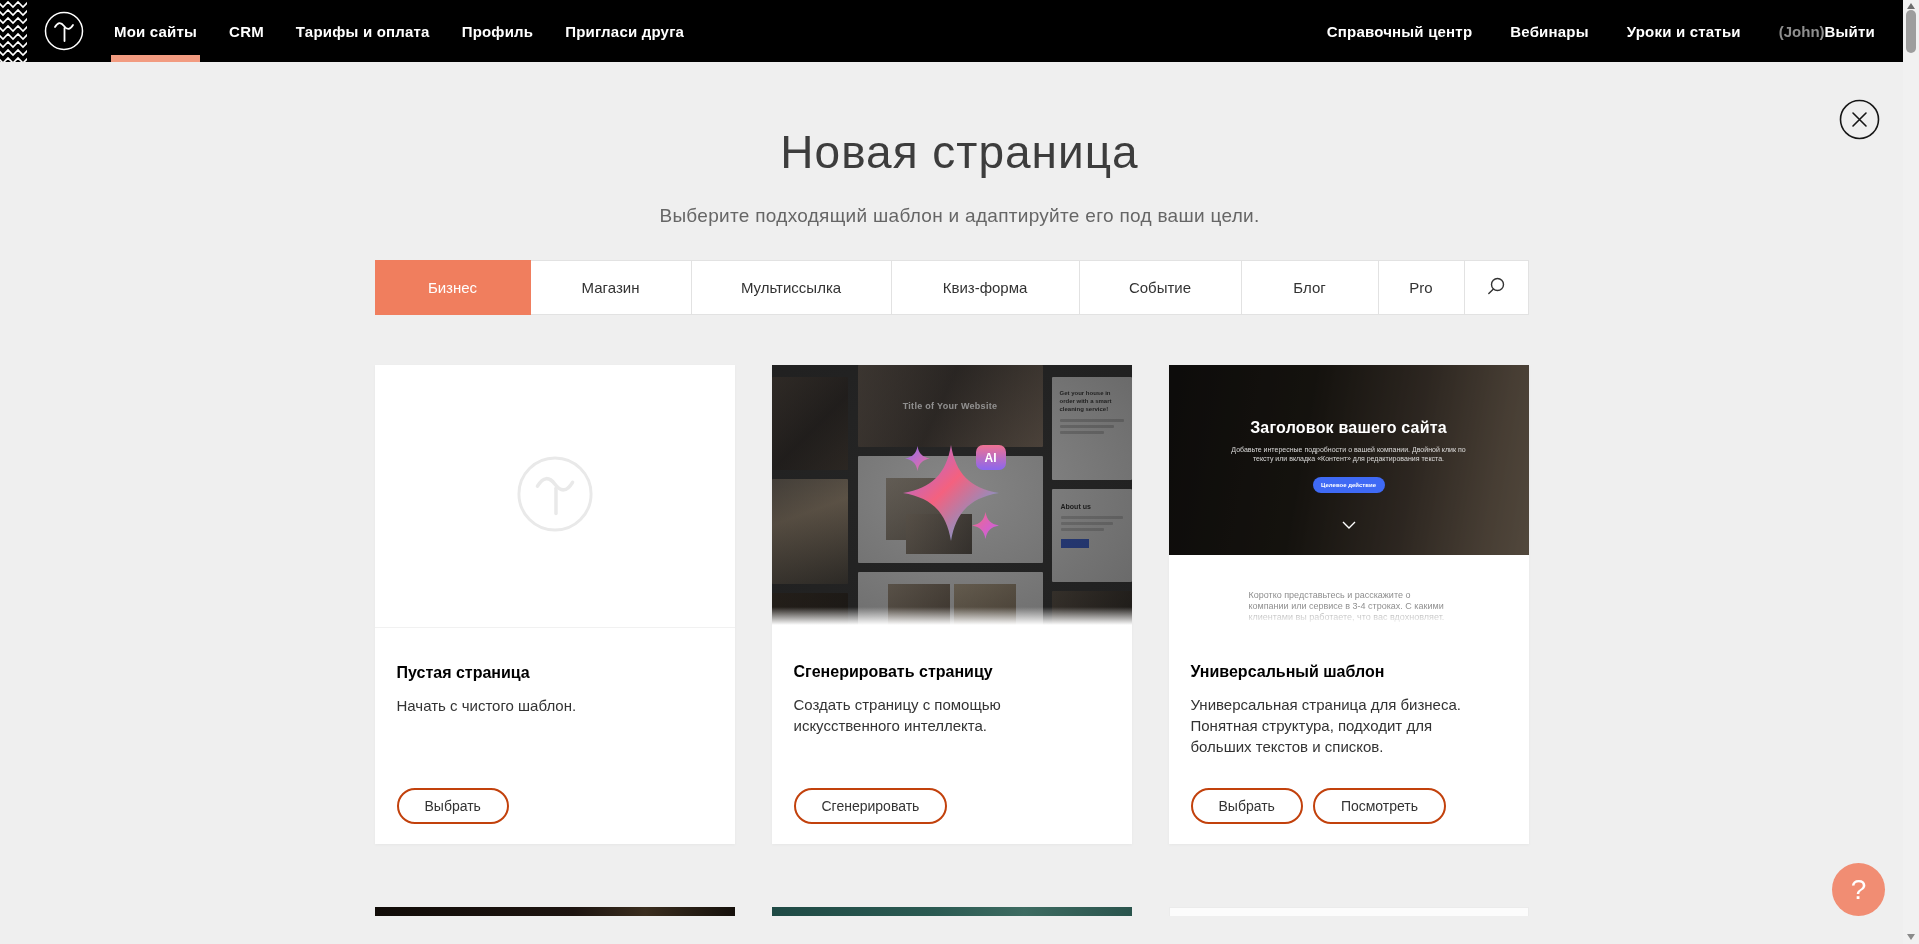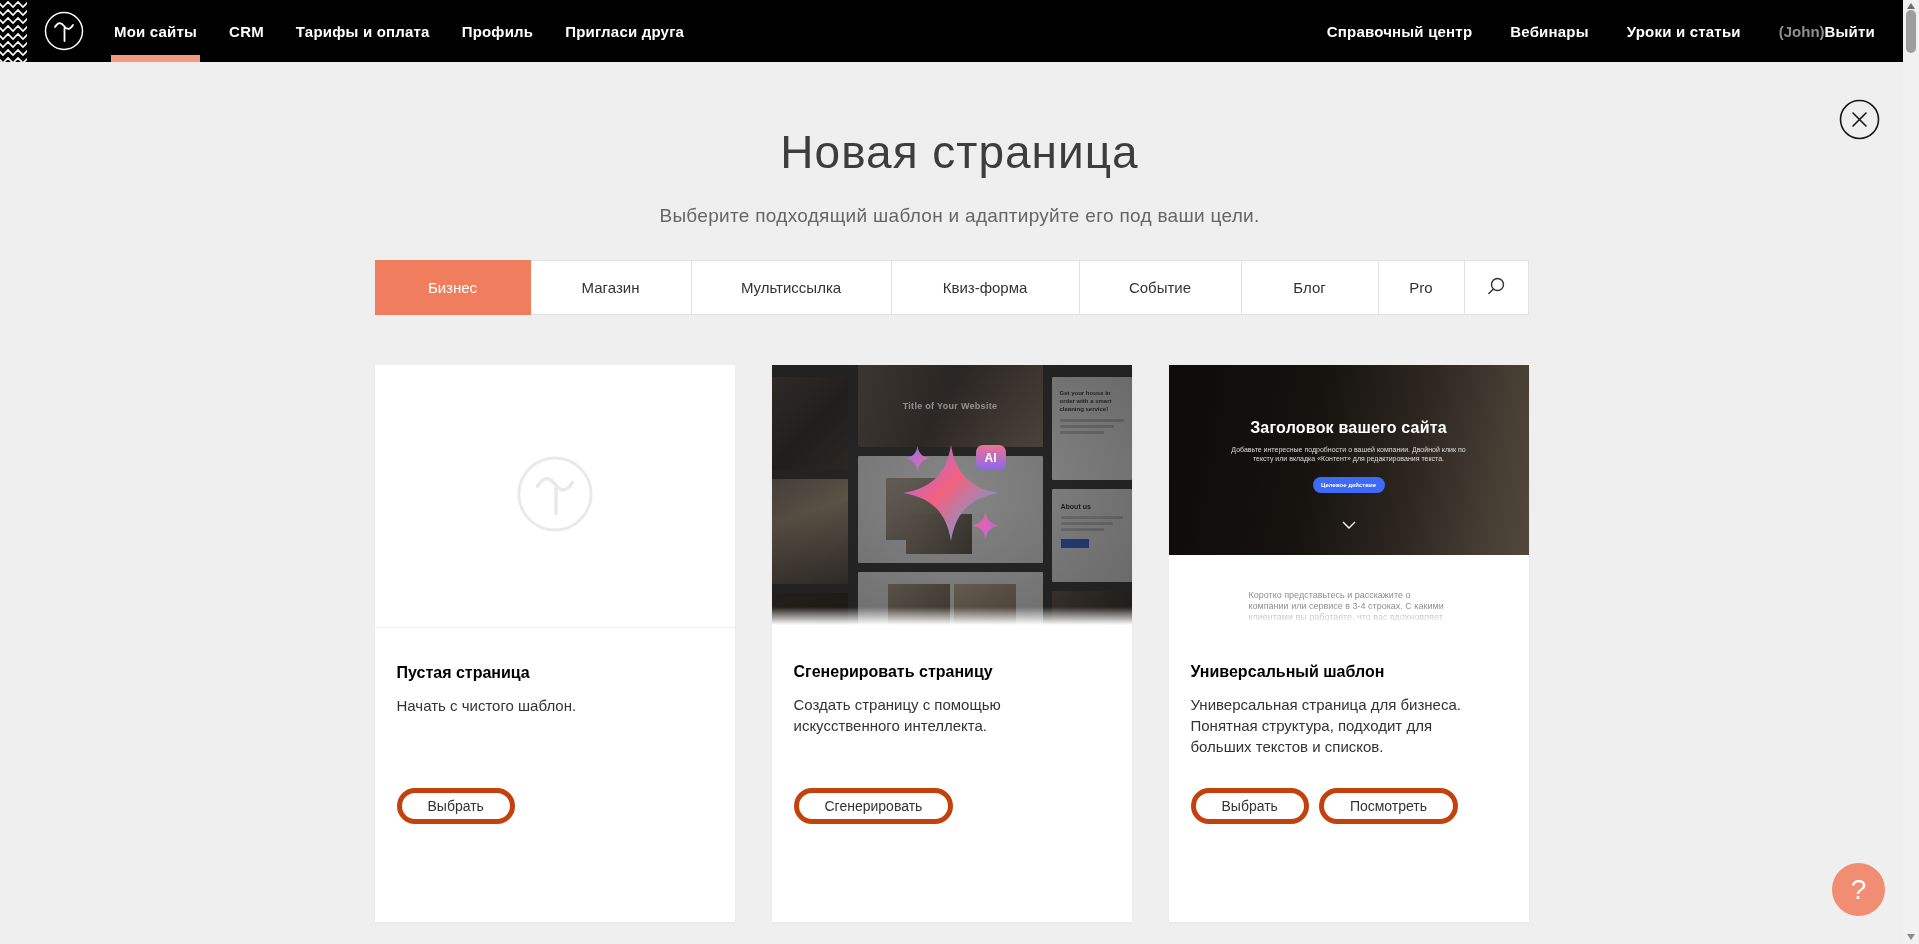--- a/index.html
+++ b/index.html
@@ -29,28 +29,28 @@
   .tabs { width:1154px; margin:33px auto 0 auto; margin-right:calc((1903px - 1154px)/2 + 16px); margin-left:auto; display:flex; height:55px; }
   .tab { background:#fff; border:1px solid #e2e2e2; border-left:none; display:flex; align-items:center; justify-content:center; font-size:15px; color:#333; cursor:pointer; }
   .tab:first-child { border-left:1px solid #e2e2e2; }
   .tab.active { background:#f07e5e; border-color:#f07e5e; color:#fff; }
   .tab:nth-child(1){ width:156px; } .tab:nth-child(2){ width:161px; } .tab:nth-child(3){ width:200px; }
   .tab:nth-child(4){ width:188px; } .tab:nth-child(5){ width:162px; } .tab:nth-child(6){ width:137px; }
   .tab:nth-child(7){ width:86px; }  .tab:nth-child(8){ width:64px; }
 
   
   .cards { width:1154px; margin-right:calc((1903px - 1154px)/2 + 16px); margin-left:auto; margin-top:50px; display:flex; gap:37px; }
-  .card { width:360px; height:557px; background:#fff; position:relative; box-shadow:0 1px 3px rgba(0,0,0,.04); cursor:pointer; }
+  .card { width:360px; height:479px; background:#fff; position:relative; box-shadow:0 1px 3px rgba(0,0,0,.04); cursor:pointer; }
   .card-preview { position:relative; width:360px; height:262px; overflow:hidden; }
   .card-info { position:relative; height:217px; padding:36px 14px 0 22px; }
   .card-info.divided { border-top:1px solid #f1f1f1; }
   .card-title { font-size:16px; font-weight:bold; color:#000; }
   .card-desc { margin-top:13px; font-size:15px; color:#333; line-height:21px; max-width:300px; }
   .card-actions { position:absolute; left:22px; bottom:20px; display:flex; gap:10px; }
-  .pill-btn { height:36px; padding:0 26px; border:5px solid #c2410c; border-radius:18px; background:#fff; font-size:14px; color:#333; cursor:pointer; font-family:"Liberation Sans",sans-serif; }
+  .pill-btn { height:36px; padding:0 26px; border:2px solid #c2410c; border-radius:18px; background:#fff; font-size:14px; color:#333; cursor:pointer; font-family:"Liberation Sans",sans-serif; }
 
   
   .blank-preview { display:flex; align-items:center; justify-content:center; background:#fff; }
 
   
   .ai-preview { background:#2e2e2e; }
   .collage { position:absolute; inset:0; display:flex; gap:9px; }
   .col { display:flex; flex-direction:column; gap:9px; }
   .col-l { width:76px; margin-top:12px; }
   .col-c { width:185px; margin-left:1px; }

